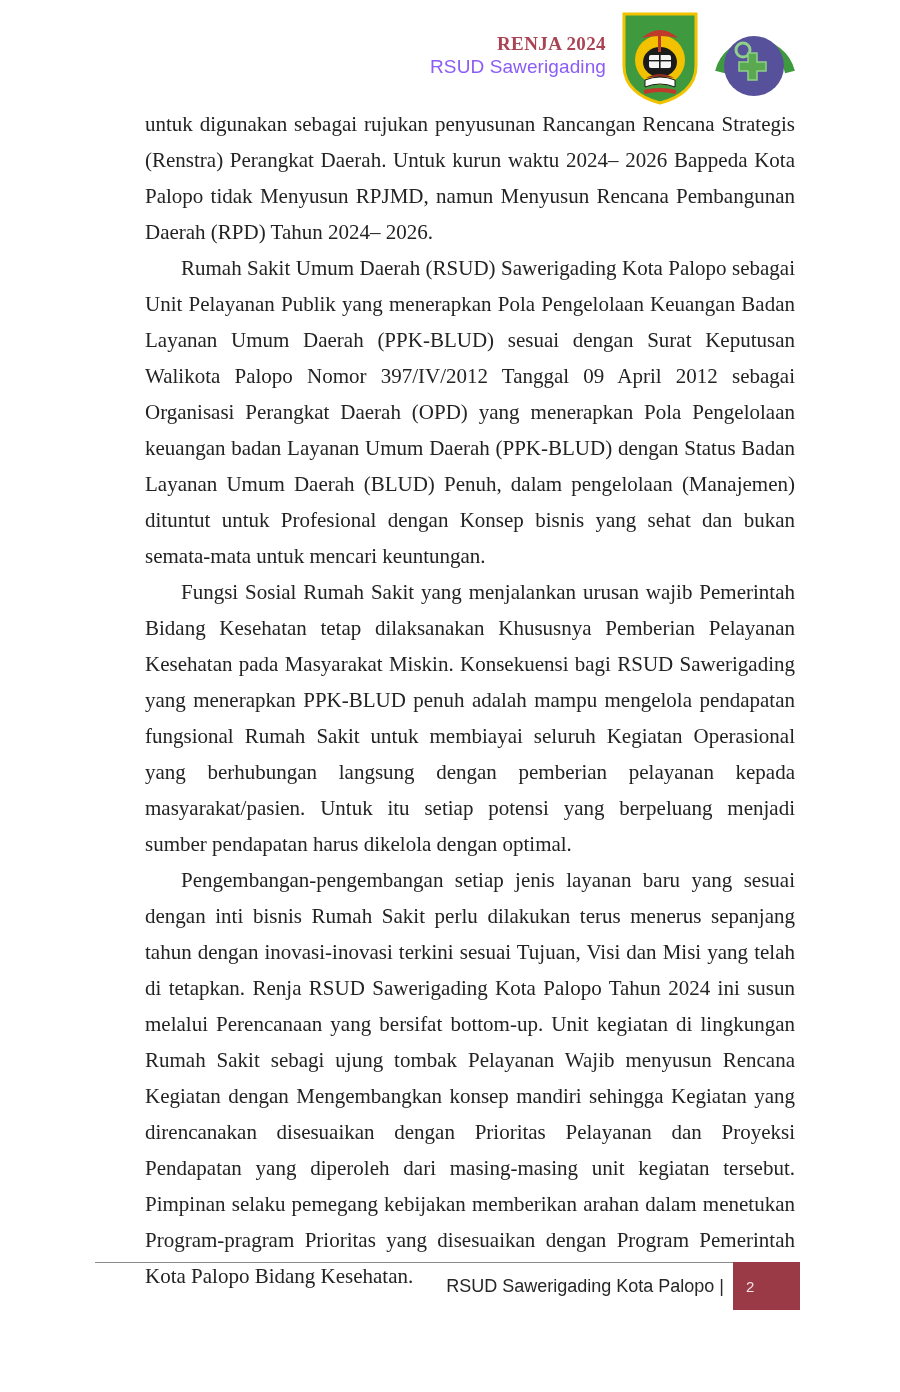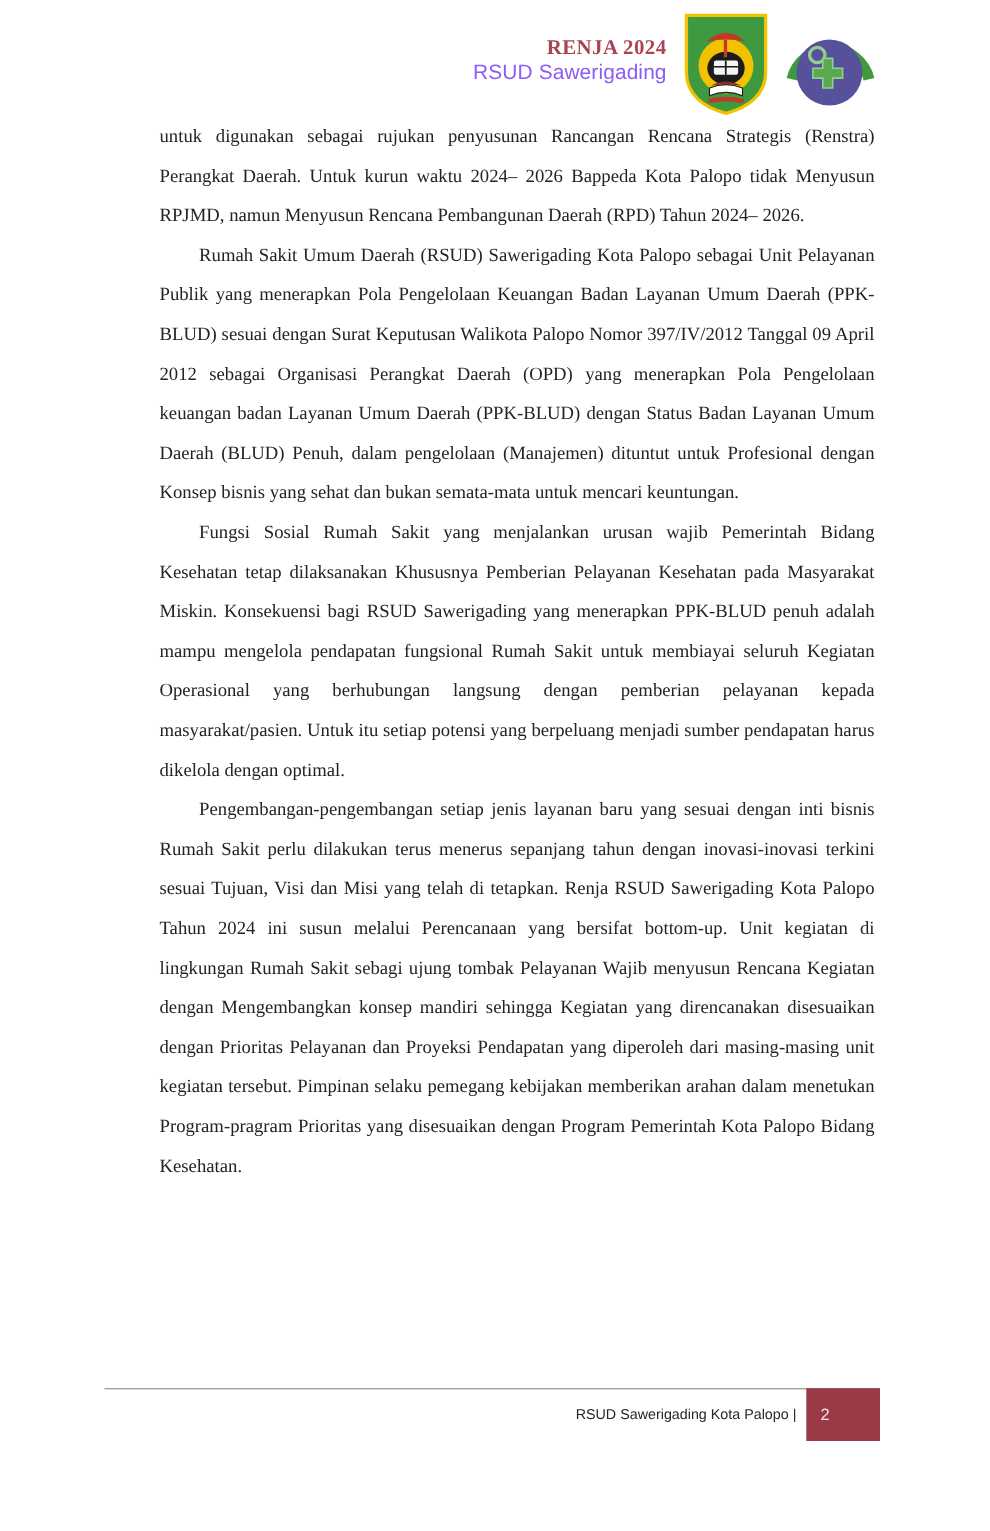--- a/index.html
+++ b/index.html
@@ -71,21 +71,21 @@
   
   .content {
     position: absolute;
     top: 106px;
     left: 145px;
     width: 650px;
   }
   p.para {
     margin: 0 0 0 0;
     font-family: "Liberation Serif", serif;
-    font-size: 17px;
+    font-size: 21px;
     line-height: 36px;
     text-align: justify;
     text-justify: inter-word;
     color: #232323;
     hyphens: none;
   }
   p.para.indent {
     text-indent: 36px;
   }
   p.para + p.para {
@@ -113,21 +113,21 @@
     left: 0;
     top: 4px;
     width: 800px;
     height: 48px;
     display: flex;
     align-items: center;
     justify-content: flex-end;
   }
   .footer-label {
     font-family: "Liberation Sans", sans-serif;
-    font-size: 13px;
+    font-size: 18px;
     color: #262626;
     white-space: nowrap;
     padding-right: 9px;
     line-height: 48px;
   }
   .footer-page-box {
     width: 67px;
     height: 48px;
     background: #9b3a47;
     display: flex;

